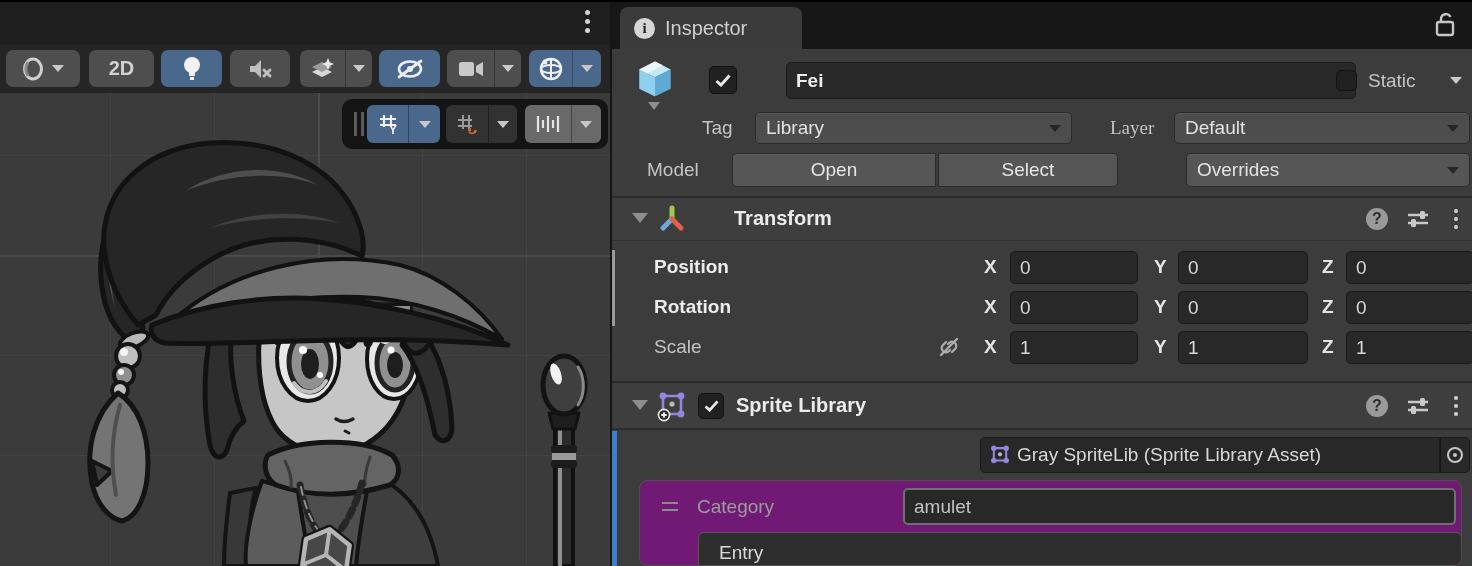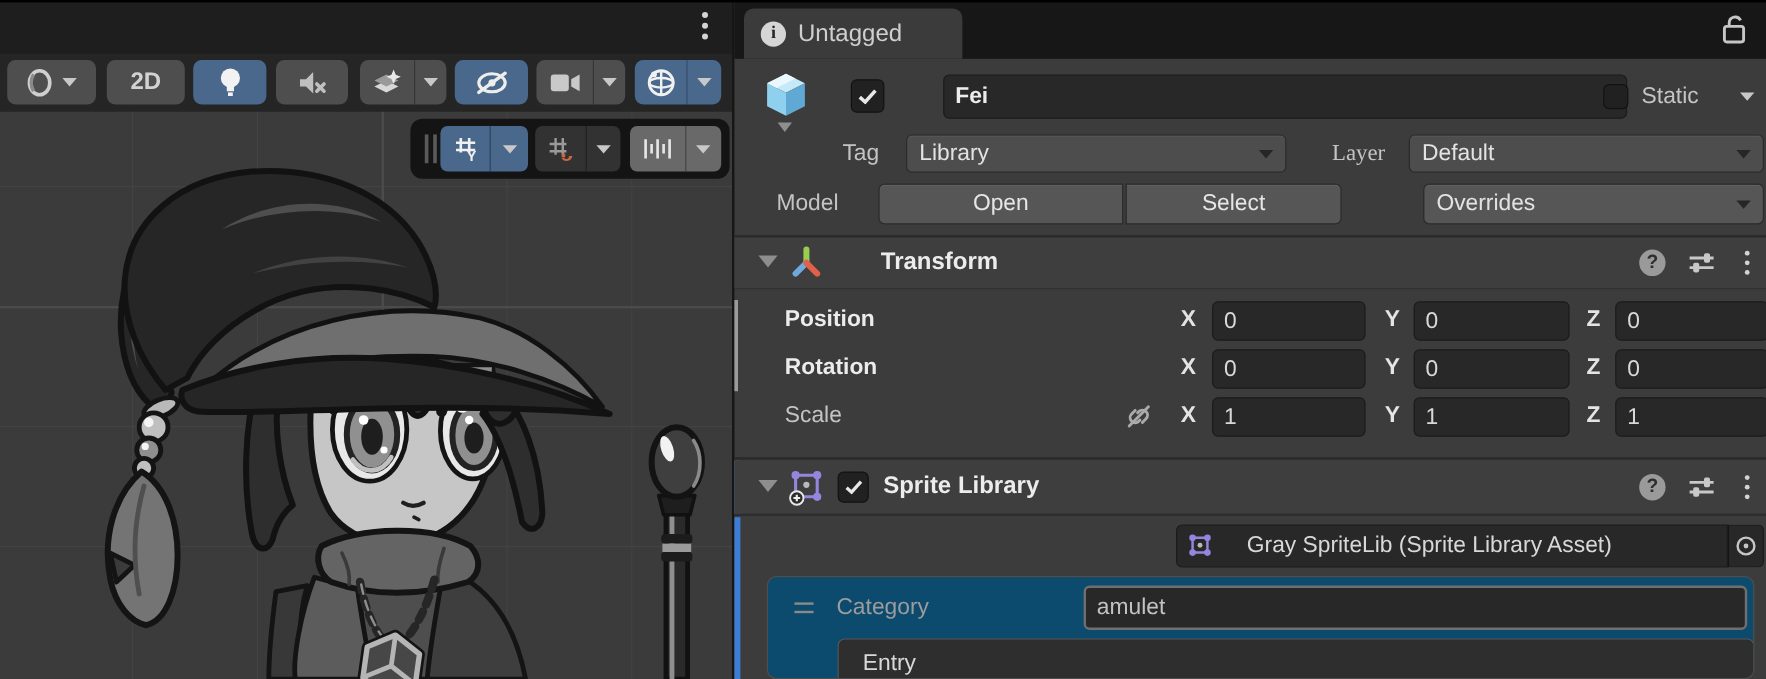--- a/index.html
+++ b/index.html
@@ -85,21 +85,21 @@
   .override-bar-gray { position:absolute; left:0; width:3px; background:#9B9B9B; }
   .override-bar-blue { position:absolute; left:0; width:5px; background:#3E7DD6; }
 
   .objfield { position:absolute; background:#282828; border:1px solid #1B1B1B; border-radius:5px 0 0 5px;
               display:flex; align-items:center; cursor:pointer; color:#D8D8D8; font-size:19px; overflow:hidden; }
   .picker { position:absolute; background:#282828; border:1px solid #1B1B1B; border-left:1px solid #151515;
             border-radius:0 5px 5px 0; display:flex; align-items:center; justify-content:center; cursor:pointer; }
   .picker-glyph { width:16px; height:16px; border:2px solid #C6C6C6; border-radius:50%; position:relative; }
   .picker-glyph::after { content:""; position:absolute; left:4px; top:4px; width:4px; height:4px; border-radius:50%; background:#C6C6C6; }
 
-  .list-container { position:absolute; left:27px; top:480px; width:823px; height:86px; background:#0c4a6e;
+  .list-container { position:absolute; left:27px; top:480px; width:823px; height:86px; background:#701a75;
                     border:1px solid #4E4E4E; border-radius:8px; overflow:hidden; }
   .drag-handle { position:absolute; display:flex; flex-direction:column; gap:5px; cursor:grab; }
   .drag-handle i { width:16px; height:2px; background:#8A8A8A; }
   .entry-box { position:absolute; background:#2E2E2E; border:1px solid #565656; border-radius:6px 6px 0 0; }
 </style>
 </head>
 <body>
 
 <div id="app">
   <div class="topline"></div>
@@ -342,21 +342,21 @@
             </div>
         </div>
       </div>
     </div>
   </div>
 
   <div class="inspector">
     <div class="tabbar">
       <div class="tab">
         <span class="info-ic">i</span>
-        <span class="tab-label">Untagged</span>
+        <span class="tab-label">Inspector</span>
       </div>
       <div class="lock">
         <svg width="22" height="26" viewBox="0 0 22 26">
             <rect x="3" y="10" width="16" height="13" rx="2" fill="none" stroke="#C6C6C6" stroke-width="2.4"></rect>
             <path d="M7 10 V7 a5 5 0 0 1 9.5 -2" fill="none" stroke="#C6C6C6" stroke-width="2.4"></path>
           </svg>
       </div>
     </div>
 
     <div>
@@ -509,21 +509,21 @@
       <span style="display:flex;margin:0 6px 0 8px;">
         <svg width="22" height="22" viewBox="0 0 32 32">
             <rect x="7" y="6" width="18" height="18" rx="2" fill="none" stroke="#9486DE" stroke-width="3"></rect>
             <circle cx="7" cy="6" r="4" fill="#9486DE"></circle>
             <circle cx="25" cy="6" r="4" fill="#9486DE"></circle>
             <circle cx="25" cy="24" r="4" fill="#9486DE"></circle>
             <circle cx="7" cy="24" r="4" fill="#9486DE"></circle>
             <circle cx="16" cy="15" r="3" fill="#B9B9B9"></circle>
           </svg>
       </span>
-      <span style="white-space:nowrap;margin-left:22px;">Gray SpriteLib (Sprite Library Asset)</span>
+      <span style="white-space:nowrap;">Gray SpriteLib (Sprite Library Asset)</span>
     </div>
     <div class="picker" style="left:828px;top:437px;width:30px;height:36px;">
       <span class="picker-glyph"></span>
     </div>
 
     <div class="list-container">
       <div class="drag-handle" style="left:22px;top:21px;">
           <i></i>
           <i></i>
         </div>

